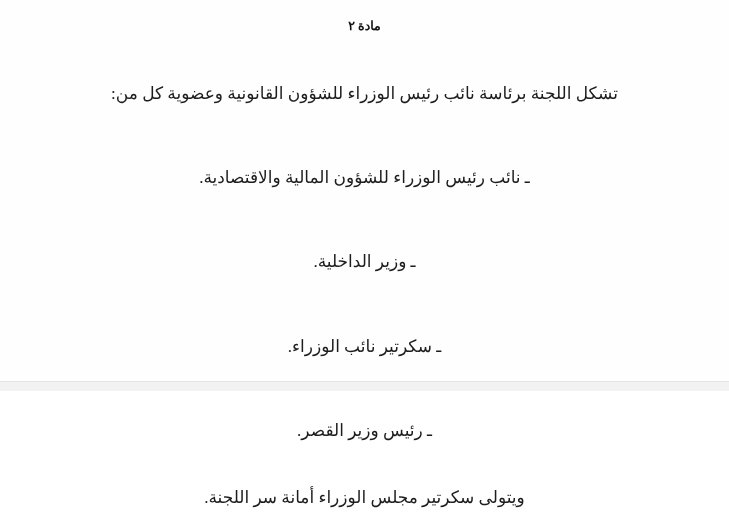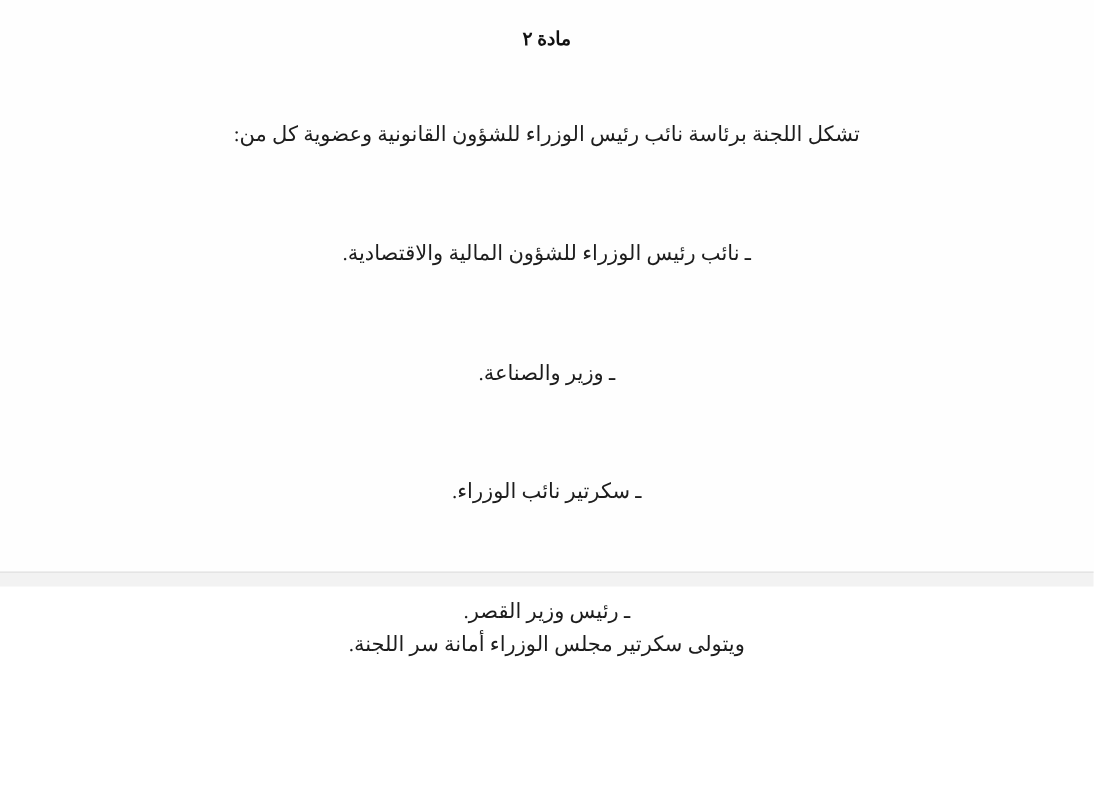--- a/index.html
+++ b/index.html
@@ -35,32 +35,33 @@
     font-size: 12.5px;
     font-weight: bold;
     letter-spacing: 0.3px;
     margin: 8px 0 0 0;
     color: #111111;
     direction: rtl;
   }
   .para {
     direction: rtl;
     text-align: center;
-    font-size: 14px;
+    font-size: 17px;
     line-height: 1.6;
     color: #1d1d1d;
     margin: 0;
   }
   .intro-para {
     margin-top: 46px;
   }
   .list-item {
     margin-top: 57px;
   }
   .closing-para {
+    margin-top: 40px;
   }
   .bottom-rule {
     position: absolute;
     left: 0;
     right: 0;
     bottom: 0;
     height: 9px;
     background: #f2f2f2;
     border-top: 1px solid #e4e4e4;
   }
@@ -71,21 +72,21 @@
 <div class="page">
   <div class="doc-body">
 
     <div class="article-heading">مادة ٢</div>
 
     <p class="para intro-para">تشكل اللجنة برئاسة نائب رئيس الوزراء للشؤون القانونية وعضوية كل من:</p>
 
     <p class="para list-item">ـ نائب رئيس الوزراء للشؤون المالية والاقتصادية.</p>
 
 
-    <p class="para list-item">ـ وزير والصناعة.</p>
+    <p class="para list-item">ـ وزير الداخلية.</p>
 
 
     <p class="para list-item">ـ سكرتير نائب الوزراء.</p>
 
     <p class="para list-item">ـ رئيس وزير القصر.</p>
 
     <p class="para closing-para">ويتولى سكرتير مجلس الوزراء أمانة سر اللجنة.</p>
 
   </div>
 

